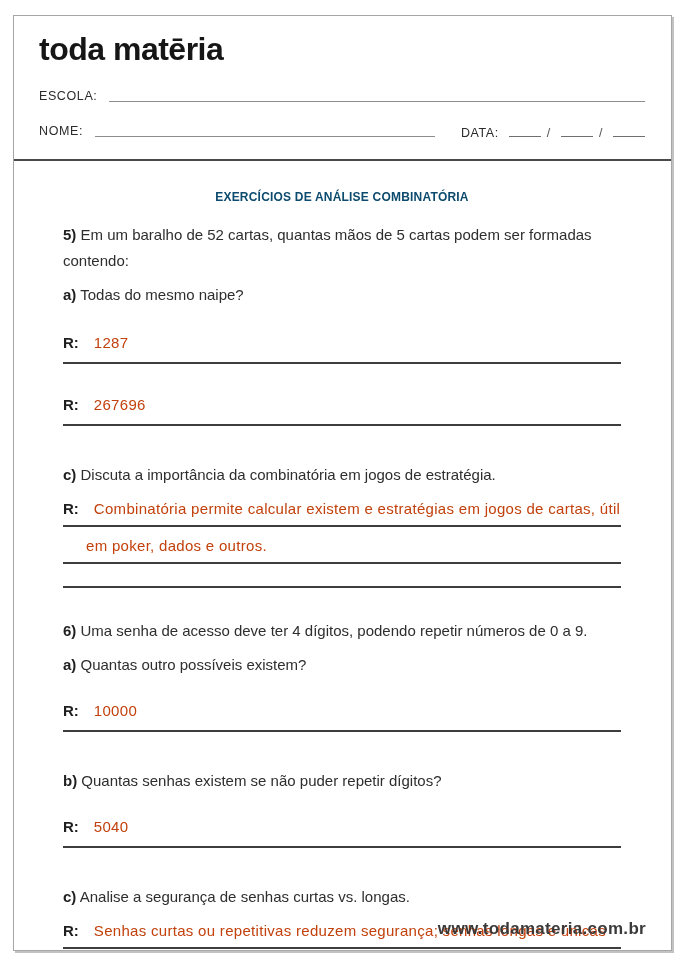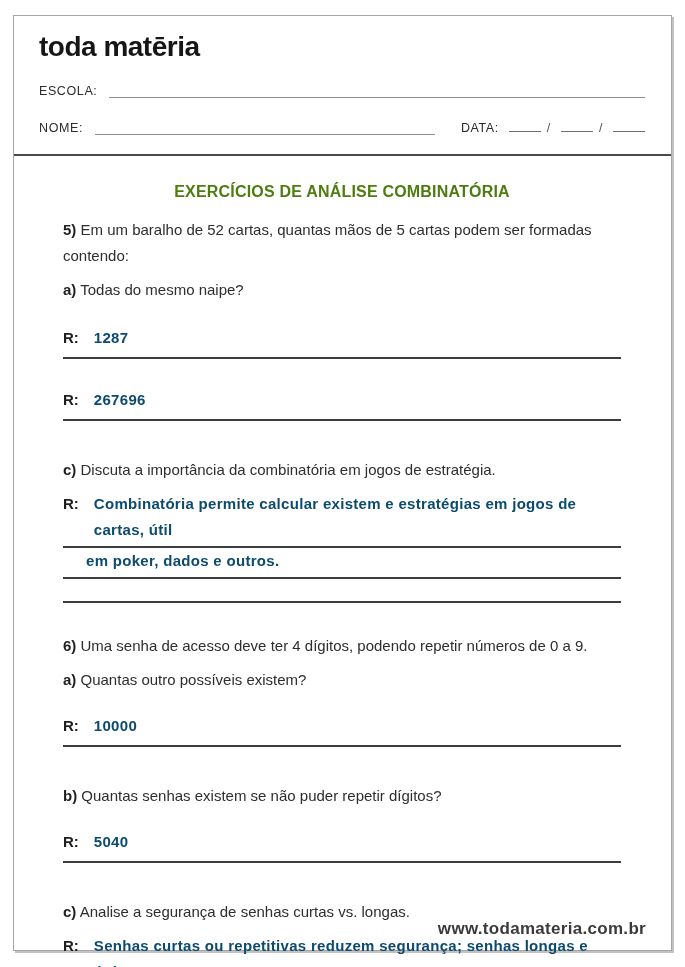--- a/index.html
+++ b/index.html
@@ -14,25 +14,25 @@
   .page {
     position: absolute; left: 13px; top: 15px;
     width: 659px; height: 936px;
     background: #fff;
     border: 1px solid #a6a6a6;
     box-shadow: 2px 2px 0 rgba(120,120,120,0.45);
   }
   
   .header { padding: 12px 26px 0 25px; }
   .logo {
-    font-size: 28px; font-weight: 700; color: #161616;
+    font-size: 32px; font-weight: 700; color: #161616;
     letter-spacing: -0.5px; margin-top: 3px;
   }
   .field-row {
-    display: flex; align-items: flex-end;
+    display: flex; align-items: flex-start;
     font-size: 12.5px; letter-spacing: 0.6px; color: #2b2b2b;
     margin-top: 21px;
   }
   .field-row .flabel { white-space: nowrap; }
   .fill-line {
     flex: 1; border-bottom: 1.5px solid #8d8d8d;
     margin-left: 12px; height: 13px;
   }
   .nome-line { flex: 1; }
   .date-group { display: flex; align-items: baseline; margin-left: 26px; }
@@ -40,37 +40,37 @@
   .date-seg {
     display: inline-block; width: 32px; height: 13px;
     border-bottom: 1.5px solid #6f6f6f; margin-left: 10px;
   }
   .date-slash { margin-left: 6px; color: #555; }
   
   .divider { border-bottom: 2px solid #4a4a4a; margin-top: 19px; }
   
   .content { padding: 0 50px 0 49px; font-size: 15px; line-height: 26px; }
   .title {
-    text-align: center; font-weight: 700; font-size: 16px;
-    color: #4d7c0f; margin: 23px 0 0 0; letter-spacing: 0.2px;
+    text-align: center; font-weight: 700; font-size: 12px;
+    color: #0c4a6e; margin: 23px 0 0 0; letter-spacing: 0.2px;
   }
   .q-text { margin-top: 12px; }
   .b { font-weight: 700; color: #1f1f1f; }
   .part { }
   .answer-row {
     display: flex; align-items: baseline;
     border-bottom: 2px solid #3d3d3d; padding-bottom: 6px;
   }
   .r-label { font-weight: 700; color: #1f1f1f; margin-right: 15px; }
-  .answer { color: #0c4a6e; font-weight: 700; letter-spacing: 0.3px; }
+  .answer { color: #c2410c; font-weight: 400; letter-spacing: 0.3px; }
   .answer-cont { padding-left: 23px; }
   .blank-line { border-bottom: 2px solid #3d3d3d; height: 0; }
   
   .mt0  { margin-top: 8px; }
-  .mt6  { }
+  .mt6  { margin-top: 6px; }
   .mt20 { margin-top: 20px; }
   .mt22 { margin-top: 22px; }
   .mt28 { margin-top: 28px; }
   .mt30 { margin-top: 30px; }
   .mt33 { margin-top: 33px; }
   .mt36 { margin-top: 36px; }
   
   .footer {
     position: absolute; right: 25px; bottom: 11px;
     font-size: 17px; font-weight: 700; color: #3a3a3a;

